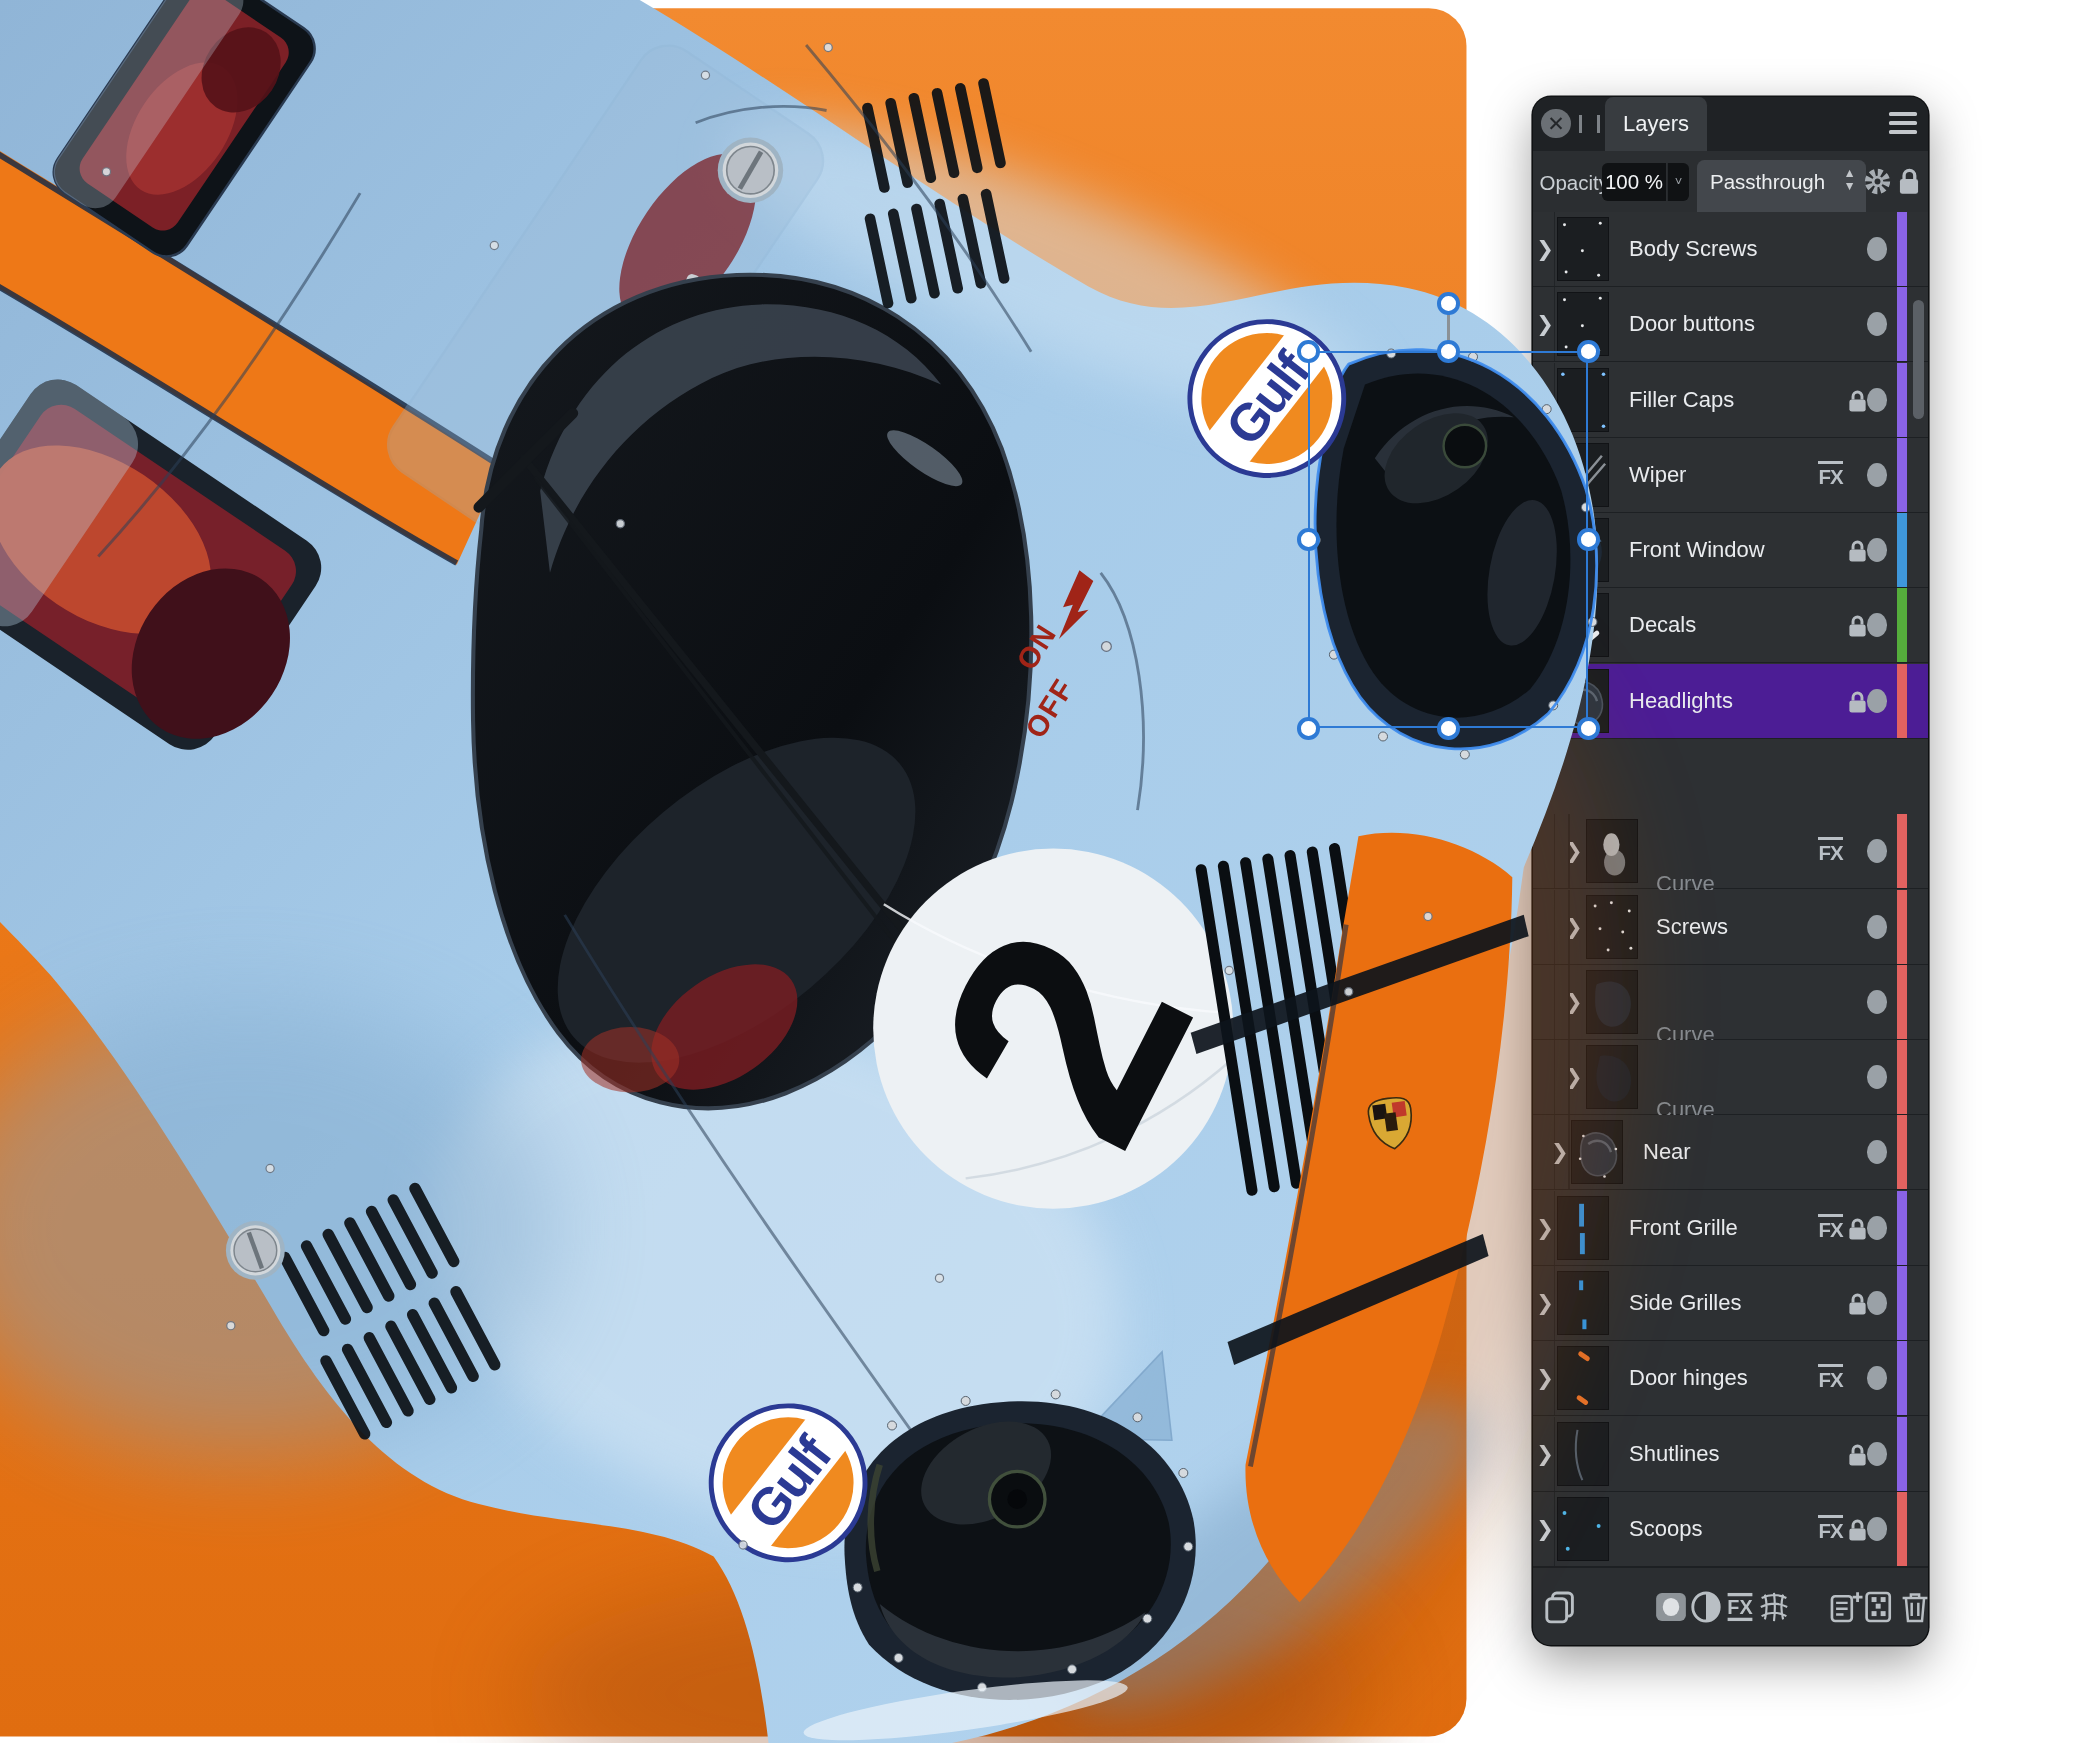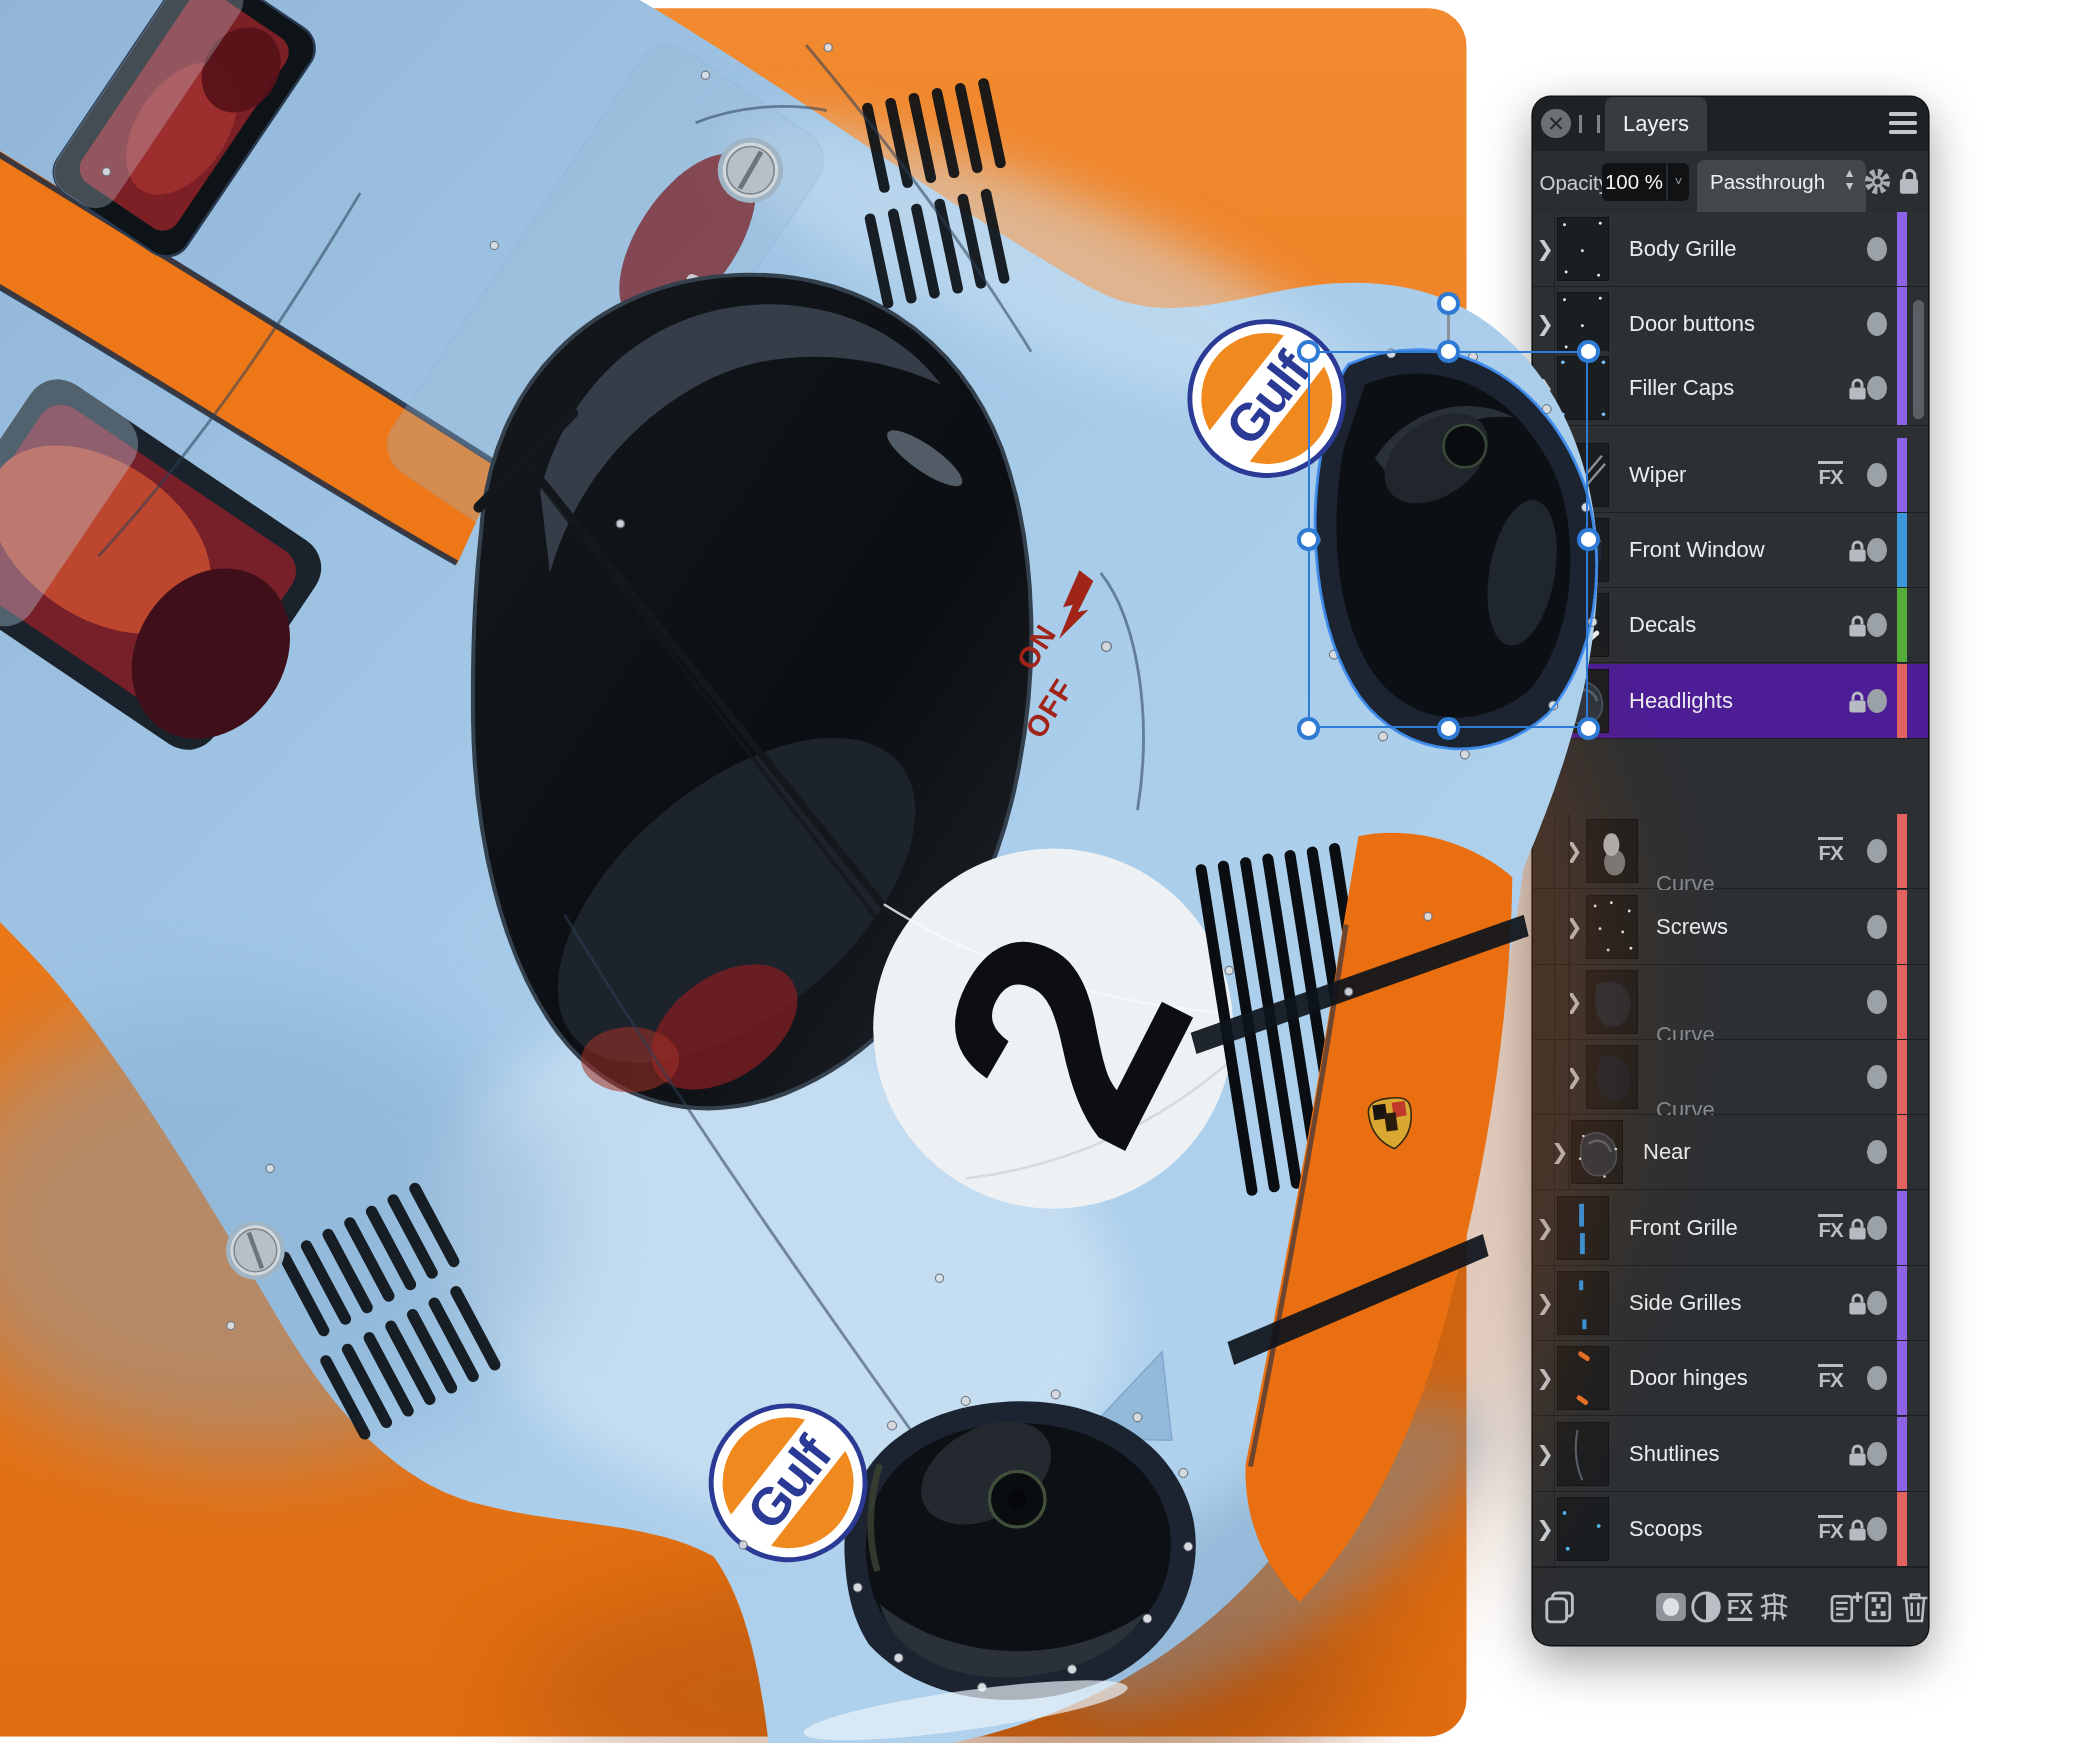--- a/index.html
+++ b/index.html
@@ -108,40 +108,40 @@
     <div class="layer-list" id="layer-list">
         <div class="row d1" style="top: 0px;">
       <span class="chev" style="visibility: visible;">❯</span>
       <span class="thumb"><svg width="52" height="64" viewBox="0 0 64 78">
               <circle cx="8" cy="8" r="1.8" fill="#e8eaec"></circle>
               <circle cx="52" cy="6" r="1.8" fill="#e8eaec"></circle>
               <circle cx="10" cy="66" r="1.8" fill="#e8eaec"></circle>
               <circle cx="50" cy="70" r="1.8" fill="#e8eaec"></circle>
               <circle cx="30" cy="40" r="1.8" fill="#e8eaec"></circle>
             </svg></span>
-      <span class="rlabel">Body Grille</span>
+      <span class="rlabel">Body Screws</span>
 
       <span class="vis-dot" style="display: block;"></span>
       <span class="strip" style="background: rgb(138, 99, 230);"></span>
     </div>
         <div class="row d1" style="top: 75px;">
       <span class="chev" style="visibility: visible;">❯</span>
       <span class="thumb"><svg width="52" height="64" viewBox="0 0 64 78">
               <circle cx="8" cy="8" r="1.8" fill="#e8eaec"></circle>
               <circle cx="52" cy="6" r="1.8" fill="#e8eaec"></circle>
               <circle cx="10" cy="66" r="1.8" fill="#e8eaec"></circle>
               <circle cx="50" cy="70" r="1.8" fill="#e8eaec"></circle>
               <circle cx="30" cy="40" r="1.8" fill="#e8eaec"></circle>
             </svg></span>
       <span class="rlabel">Door buttons</span>
 
       <span class="vis-dot" style="display: block;"></span>
       <span class="strip" style="background: rgb(138, 99, 230);"></span>
     </div>
-        <div class="row d1" style="top: 139px;">
+        <div class="row d1" style="top: 151px;">
       <span class="chev" style="visibility: visible;">❯</span>
       <span class="thumb"><svg width="52" height="64" viewBox="0 0 64 78">
               <circle cx="6" cy="6" r="2.2" fill="#7fc2ff"></circle>
               <circle cx="56" cy="6" r="2.2" fill="#7fc2ff"></circle>
               <circle cx="6" cy="70" r="2.2" fill="#7fc2ff"></circle>
               <circle cx="56" cy="70" r="2.2" fill="#7fc2ff"></circle>
             </svg></span>
       <span class="rlabel">Filler Caps</span>
 
       <span class="lock-badge" style="display: block;">

